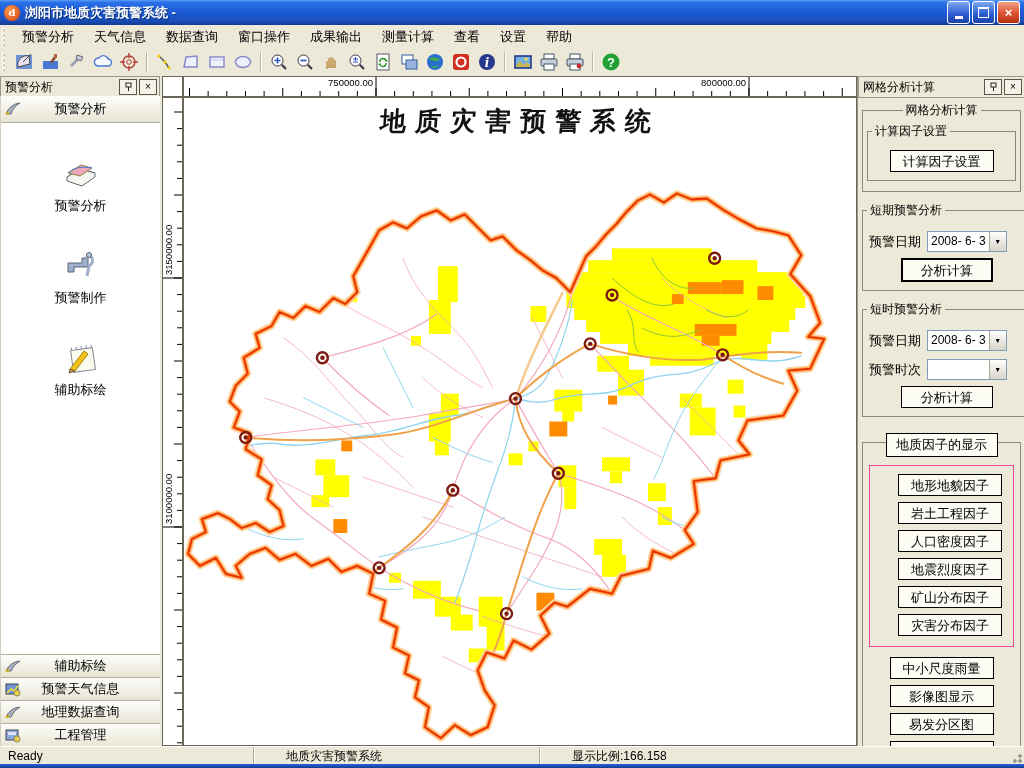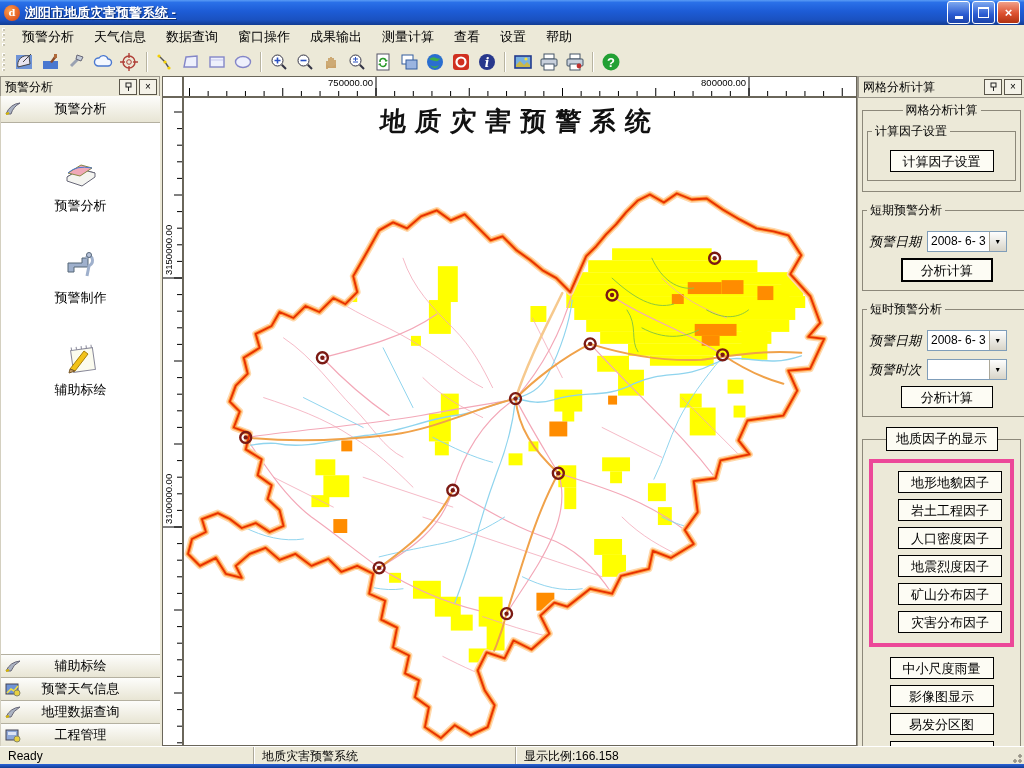--- a/index.html
+++ b/index.html
@@ -5,21 +5,21 @@
   html,body{margin:0;padding:0;}
   body{width:1024px;height:768px;overflow:hidden;position:relative;background:#ECE9D8;
        font-family:"Liberation Sans",sans-serif;font-size:12px;color:#000;}
   
   .titlebar{position:absolute;left:0;top:0;width:1024px;height:25px;
     background:linear-gradient(180deg,#5a9cf5 0%,#2a70e8 10%,#1d5cd6 45%,#1a51c0 80%,#123c92 100%);
     display:flex;align-items:center;color:#fff;}
   .titlebar .appicon{width:16px;height:16px;border-radius:50%;background:radial-gradient(circle at 35% 35%,#ff9c4a,#d23c10);
     margin:0 5px 0 4px;display:flex;align-items:center;justify-content:center;
     color:#fff;font-weight:bold;font-size:10px;font-family:"DejaVu Serif",serif;}
-  .titlebar .ttl{font-weight:bold;font-size:13px;text-shadow:1px 1px 1px #0a2a6a;flex:1;text-decoration:underline;}
+  .titlebar .ttl{font-weight:bold;font-size:13px;text-shadow:1px 1px 1px #0a2a6a;flex:1;}
   .winbtns{display:flex;gap:2px;margin-right:4px;}
   .winbtn{width:21px;height:21px;border-radius:3px;border:1px solid #fff;
     background:linear-gradient(180deg,#7da8f0,#2a5ad0 60%,#1c43a8);display:flex;align-items:center;justify-content:center;
     color:#fff;font-size:12px;font-weight:bold;line-height:1;}
   .winbtn.close{background:linear-gradient(180deg,#f0a088,#dd5230 55%,#b03210);font-size:13px;}
   .winbtn .minbar{width:8px;height:3px;background:#fff;margin-top:9px;}
   .winbtn .restorebox{width:9px;height:8px;border:1px solid #fff;border-top-width:2px;background:transparent;}
   
   .menubar{position:absolute;left:0;top:25px;width:1024px;height:23px;background:#ECE9D8;
     display:flex;align-items:center;border-bottom:1px solid #f6f4ea;}
@@ -60,31 +60,31 @@
     transform:skewX(-4deg);}
   
   .rightpanel{position:absolute;left:857px;top:76px;width:167px;height:670px;background:#ECE9D8;border-left:1px solid #9a968a;}
   .rp-body{position:absolute;left:0;top:20px;width:167px;height:650px;padding:2px 4px;box-sizing:border-box;}
   fieldset{border:1px solid #8c887a;margin:0 0 10px 0;padding:4px 4px 8px 4px;}
   fieldset legend{font-size:12px;padding:0 3px;}
   legend.centered{margin:0 auto;text-align:center;}
   .xbtn{display:block;margin:6px auto 0 auto;background:#fdfcf4;border:1px solid #000;
     font-size:13px;font-family:"Liberation Sans",sans-serif;padding:2px 6px;min-width:104px;height:22px;box-sizing:border-box;}
   .xbtn.default{border-width:2px;height:24px;}
-  .legend-btn{background:#fdfcf4;border:1px solid #000;font-size:13px;padding:2px 6px;min-width:112px;}
+  .legend-btn{background:#fdfcf4;border:1px solid #000;font-size:13px;padding:2px 6px;min-width:112px;margin-top:6px;}
   .formrow{display:flex;align-items:center;margin:8px 0 4px 2px;font-size:13px;}
-  .formrow .flabel{width:58px;font-style:italic;}
+  .formrow .flabel{width:58px;}
   .combo{flex:1;display:flex;border:1px solid #7f9db9;background:#fff;height:19px;margin-right:20px;}
   .combo .val{flex:1;font-size:12px;padding:2px 3px;white-space:nowrap;overflow:hidden;}
   .combo .cbtn{width:16px;background:linear-gradient(180deg,#fefefe,#d8d4c8);border-left:1px solid #aca899;
     display:flex;align-items:center;justify-content:center;font-size:7px;color:#000;}
-  .innerfs{border:4px solid #ec4899;margin:4px 2px 10px 2px;padding:2px 2px 10px 19px;}
+  .innerfs{border:1px solid #ec4899;margin:4px 2px 10px 2px;padding:2px 2px 10px 19px;}
   
   .statusbar{position:absolute;left:0;top:746px;width:1024px;height:18px;background:#ECE9D8;display:flex;
-    border-top:1px solid #fff;font-size:12px;}
+    border-top:1px solid #fff;font-size:12px;gap:24px;}
   .sb-seg{border-right:1px solid #aca899;box-shadow:1px 0 0 #fff;display:flex;align-items:center;padding-left:8px;box-sizing:border-box;}
   .sb-grip{position:absolute;right:1px;bottom:1px;width:14px;height:14px;
     background:
       radial-gradient(circle at 11px 11px,#9a968a 1.5px,transparent 2px),
       radial-gradient(circle at 11px 6px,#9a968a 1.5px,transparent 2px),
       radial-gradient(circle at 6px 11px,#9a968a 1.5px,transparent 2px);}
   .bottomstrip{position:absolute;left:0;top:764px;width:1024px;height:4px;
     background:linear-gradient(180deg,#2a63d8,#123c92);}
 </style>
 </head>

